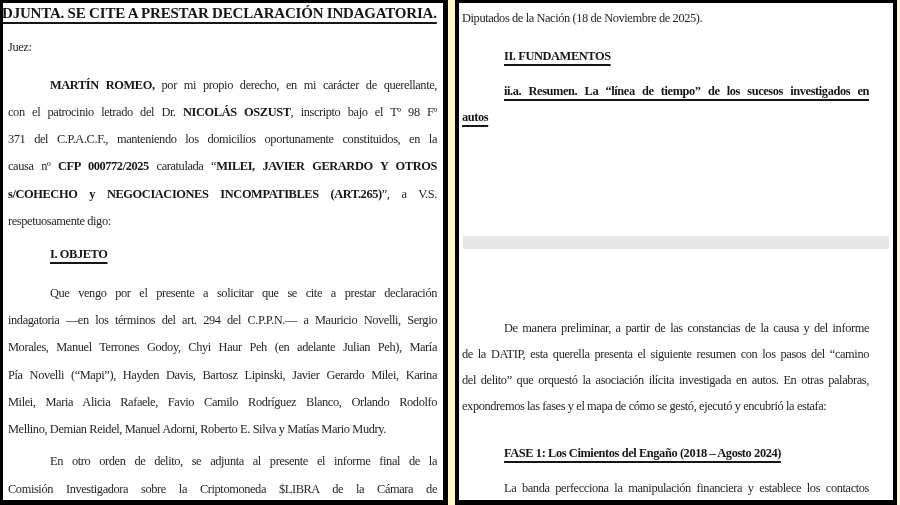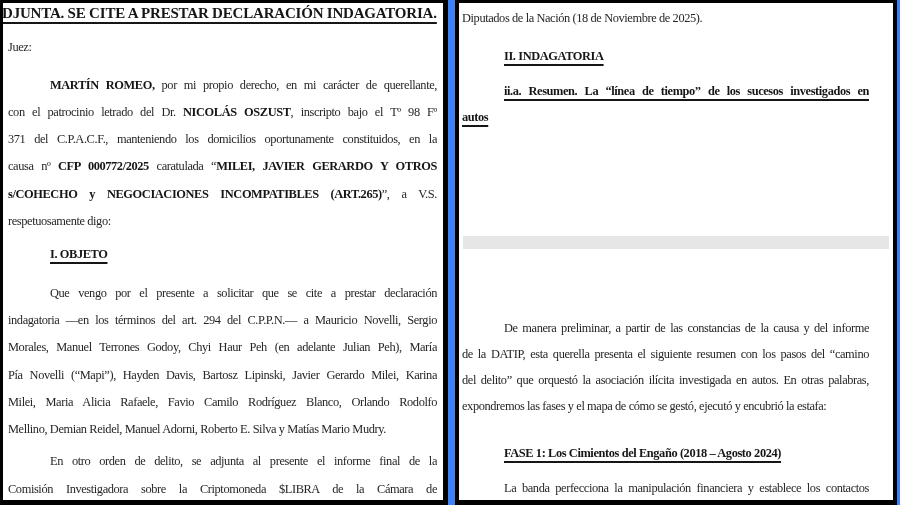--- a/index.html
+++ b/index.html
@@ -1,18 +1,18 @@
 <!DOCTYPE html>
 <html><head>
 <meta charset="utf-8">
 <style>
   * { margin:0; padding:0; box-sizing:border-box; }
   html,body { background:#ffffff; }
   #stage {
-    position:relative; width:900px; height:505px; background:#3b82f6;
+    position:relative; width:900px; height:505px; background:#fef9c3;
     font-family:"Liberation Serif", serif; color:#262626; overflow:hidden;
   }
   .page {
     position:absolute; top:0; height:505px; background:#ffffff;
     border:3px solid #000; overflow:hidden;
     font-size:12.4px; letter-spacing:-0.4px;
   }
   #page-left  { left:0;     width:448px; border-left-width:3px; border-right-width:5px; border-bottom-width:5px;
                 padding:0 6px 0 5px; }
   #page-right { left:455px; width:442px; border-left-width:4px; border-right-width:4px; border-bottom-width:5px;
@@ -59,21 +59,21 @@
         <div class="ln j"><span>Milei, Maria Alicia Rafaele, Favio Camilo Rodríguez Blanco, Orlando Rodolfo</span></div>
         <div class="ln l"><span>Mellino, Demian Reidel, Manuel Adorni, Roberto E. Silva y Matías Mario Mudry.</span></div>
         <div class="ln g5 ind j"><span>En otro orden de delito, se adjunta al presente el informe final de la</span></div>
         <div class="ln j"><span>Comisión Investigadora sobre la Criptomoneda $LIBRA de la Cámara de</span></div>
       </div>
   </div>
 
   <div class="page" id="page-right">
     <div id="right-flow-top">
         <div class="ln l"><span>Diputados de la Nación (18 de Noviembre de 2025).</span></div>
-        <div class="ln g12 ind l"><span class="b u">II. INDAGATORIA</span></div>
+        <div class="ln g12 ind l"><span class="b u">II. FUNDAMENTOS</span></div>
         <div class="ln g9 ind j"><span class="b u">ii.a. Resumen. La “línea de tiempo” de los sucesos investigados en</span></div>
         <div class="ln l"><span class="b u">autos</span></div>
       </div>
     <div class="spacer103"></div>
     <div class="spacer69"></div>
     <div id="right-flow-bottom">
         <div class="ln ind j"><span>De manera preliminar, a partir de las constancias de la causa y del informe</span></div>
         <div class="ln j"><span>de la DATIP, esta querella presenta el siguiente resumen con los pasos del “camino</span></div>
         <div class="ln j"><span>del delito” que orquestó la asociación ilícita investigada en autos. En otras palabras,</span></div>
         <div class="ln l"><span>expondremos las fases y el mapa de cómo se gestó, ejecutó y encubrió la estafa:</span></div>

